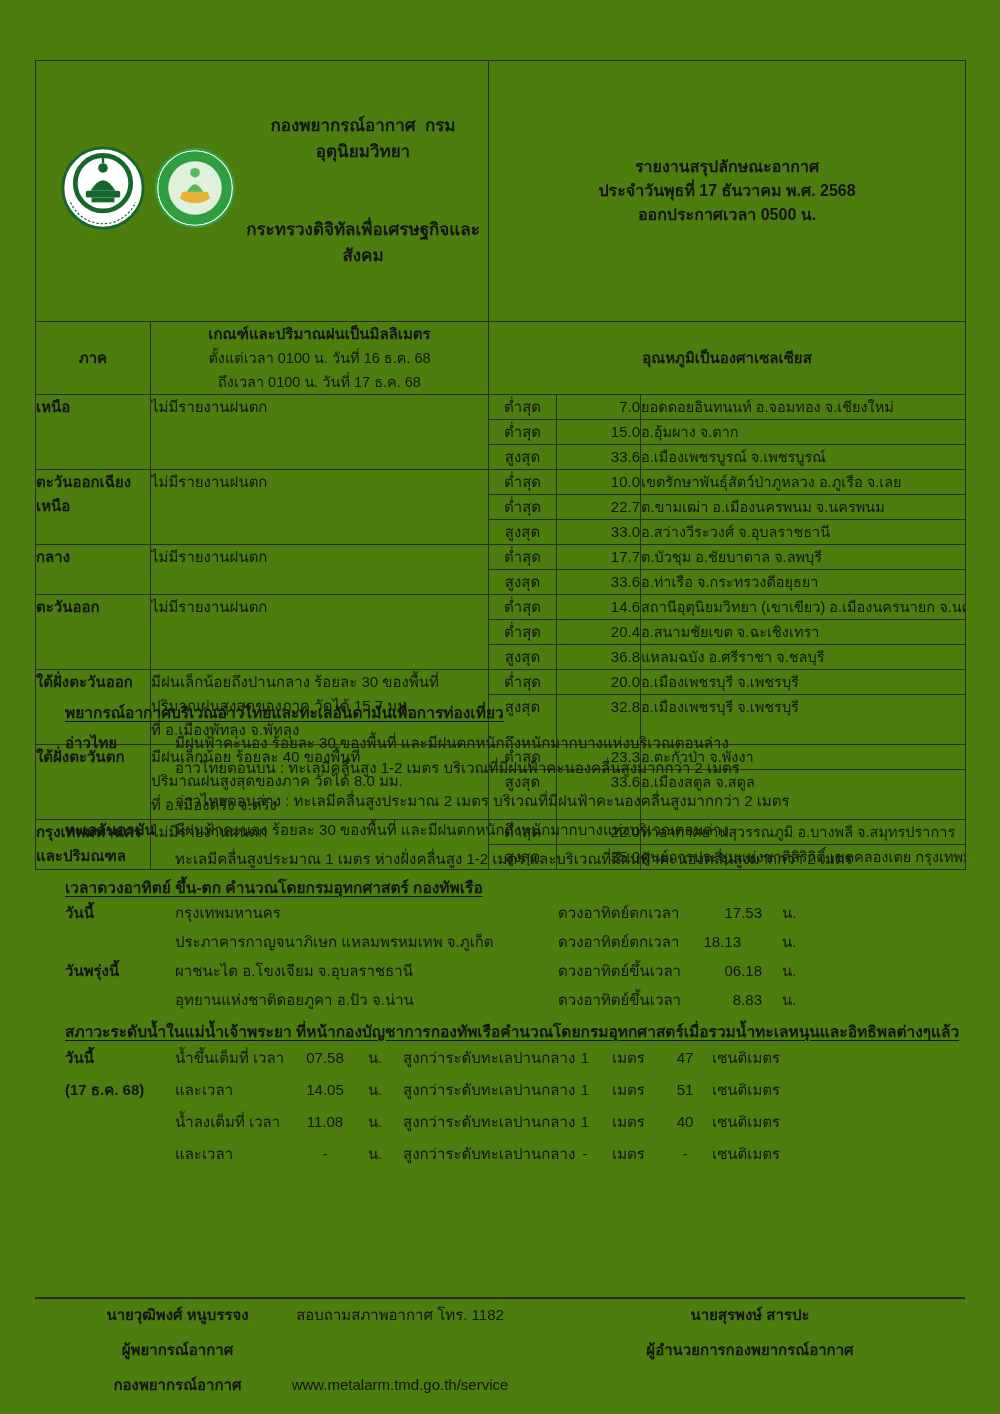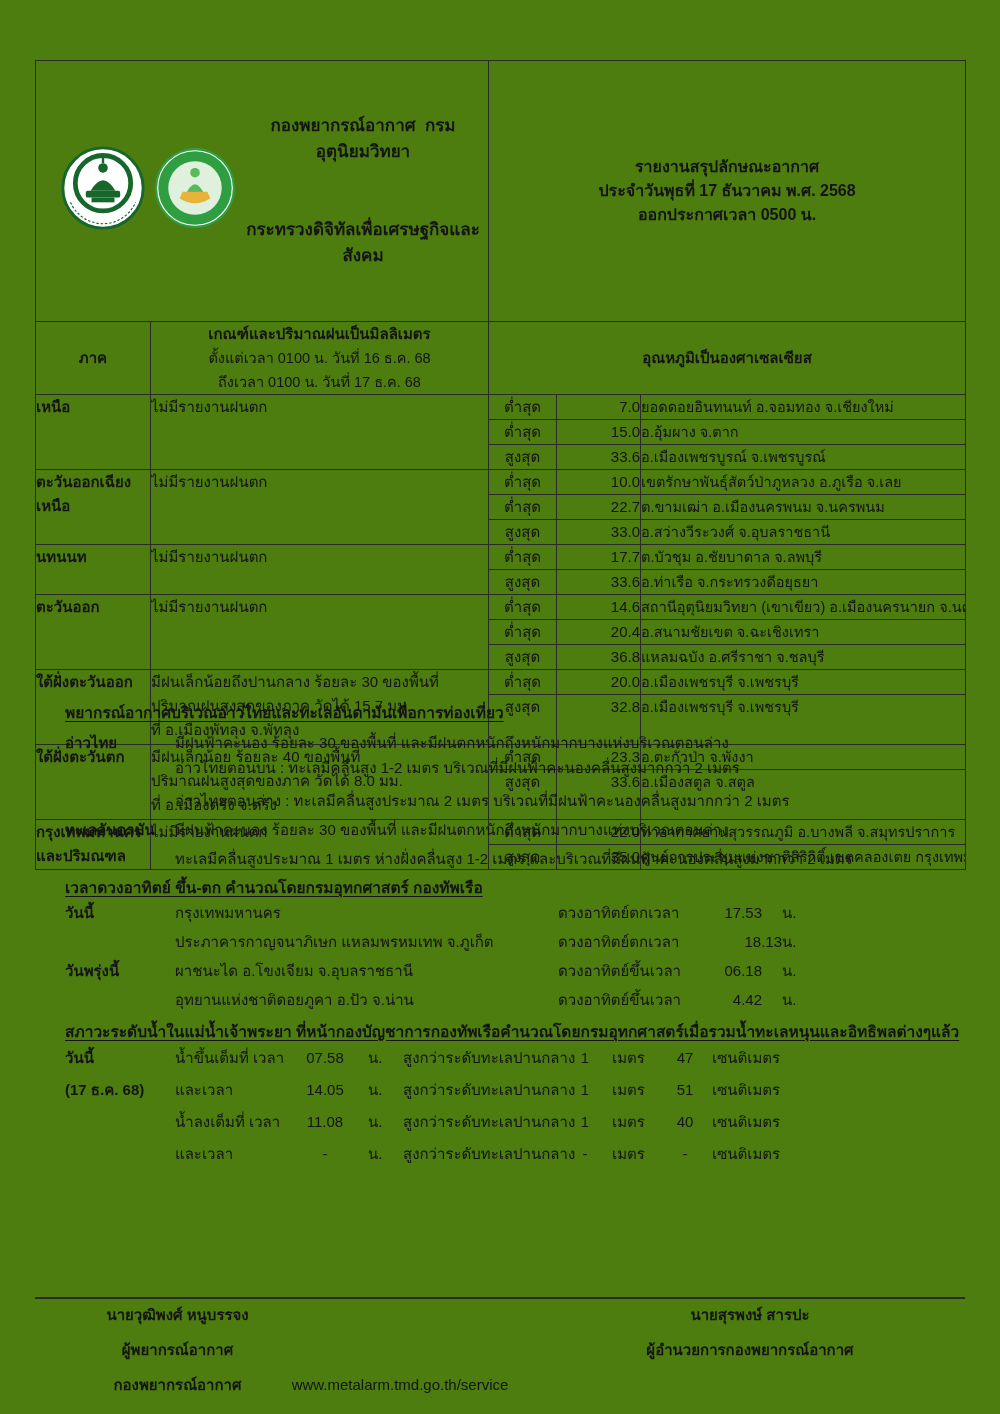--- a/index.html
+++ b/index.html
@@ -125,21 +125,21 @@
       <td class="tval">22.7</td>
       <td class="loc">ต.ขามเฒ่า อ.เมืองนครพนม จ.นครพนม</td>
     </tr>
     <tr class="h25">
       <td class="tlabel">สูงสุด</td>
       <td class="tval">33.0</td>
       <td class="loc">อ.สว่างวีระวงศ์ จ.อุบลราชธานี</td>
     </tr>
 
     <tr class="h25">
-      <td class="region" rowspan="2">นทนนท</td>
+      <td class="region" rowspan="2">กลาง</td>
       <td class="rain" rowspan="2">ไม่มีรายงานฝนตก</td>
       <td class="tlabel">ต่ำสุด</td>
       <td class="tval">17.7</td>
       <td class="loc">ต.บัวชุม อ.ชัยบาดาล จ.ลพบุรี</td>
     </tr>
     <tr class="h25">
       <td class="tlabel">สูงสุด</td>
       <td class="tval">33.6</td>
       <td class="loc">อ.ท่าเรือ จ.กระทรวงดีอยุธยา</td>
     </tr>
@@ -229,33 +229,33 @@
 
   <div class="abs b" style="left:65px;top:903px">วันนี้</div>
   <div class="abs" style="left:175px;top:903px">กรุงเทพมหานคร</div>
   <div class="abs" style="left:558px;top:903px">ดวงอาทิตย์ตกเวลา</div>
   <div class="abs rt" style="left:700px;top:903px;width:62px">17.53</div>
   <div class="abs" style="left:782px;top:903px">น.</div>
 
   <div class="abs b" style="left:65px;top:932px"></div>
   <div class="abs" style="left:175px;top:932px">ประภาคารกาญจนาภิเษก แหลมพรหมเทพ จ.ภูเก็ต</div>
   <div class="abs" style="left:558px;top:932px">ดวงอาทิตย์ตกเวลา</div>
-  <div class="abs rt" style="left:720px;top:932px;width:62px">18.13</div>
+  <div class="abs rt" style="left:679px;top:932px;width:62px">18.13</div>
   <div class="abs" style="left:782px;top:932px">น.</div>
 
   <div class="abs b" style="left:65px;top:961px">วันพรุ่งนี้</div>
   <div class="abs" style="left:175px;top:961px">ผาชนะได อ.โขงเจียม จ.อุบลราชธานี</div>
   <div class="abs" style="left:558px;top:961px">ดวงอาทิตย์ขึ้นเวลา</div>
   <div class="abs rt" style="left:700px;top:961px;width:62px">06.18</div>
   <div class="abs" style="left:782px;top:961px">น.</div>
 
   <div class="abs b" style="left:65px;top:990px"></div>
   <div class="abs" style="left:175px;top:990px">อุทยานแห่งชาติดอยภูคา อ.ปัว จ.น่าน</div>
   <div class="abs" style="left:558px;top:990px">ดวงอาทิตย์ขึ้นเวลา</div>
-  <div class="abs rt" style="left:700px;top:990px;width:62px">4.42</div>
+  <div class="abs rt" style="left:700px;top:990px;width:62px">8.83</div>
   <div class="abs" style="left:782px;top:990px">น.</div>
 
   <div class="abs title" style="left:65px;top:1022px">สภาวะระดับน้ำในแม่น้ำเจ้าพระยา ที่หน้ากองบัญชาการกองทัพเรือคำนวณโดยกรมอุทกศาสตร์เมื่อรวมน้ำทะเลหนุนและอิทธิพลต่างๆแล้ว</div>
 
   <div class="abs b" style="left:65px;top:1048px">วันนี้</div>
   <div class="abs b" style="left:65px;top:1080px">(17 ธ.ค. 68)</div>
 
   <div class="abs" style="left:175px;top:1048px">น้ำขึ้นเต็มที่ เวลา</div>
   <div class="abs ctr" style="left:290px;top:1048px;width:70px">07.58</div>
   <div class="abs" style="left:368px;top:1048px">น.</div>
@@ -291,18 +291,19 @@
   <div class="abs" style="left:612px;top:1144px">เมตร</div>
   <div class="abs ctr" style="left:665px;top:1144px;width:40px">-</div>
   <div class="abs" style="left:712px;top:1144px">เซนติเมตร</div>
 
   <div class="footer-rule"></div>
 
   <div class="abs ctr b" style="left:35px;top:1305px;width:285px">นายวุฒิพงศ์ หนูบรรจง</div>
   <div class="abs ctr b" style="left:35px;top:1340px;width:285px">ผู้พยากรณ์อากาศ</div>
   <div class="abs ctr b" style="left:35px;top:1375px;width:285px">กองพยากรณ์อากาศ</div>
 
+  <div class="abs ctr" style="left:240px;top:1305px;width:320px">สอบถามสภาพอากาศ โทร. 1182</div>
   <div class="abs ctr b" style="left:580px;top:1305px;width:340px">นายสุรพงษ์ สารปะ</div>
 
   <div class="abs ctr" style="left:240px;top:1375px;width:320px">www.metalarm.tmd.go.th/service</div>
   <div class="abs ctr b" style="left:580px;top:1340px;width:340px">ผู้อำนวยการกองพยากรณ์อากาศ</div>
 
 </div>
 
 </body></html>

